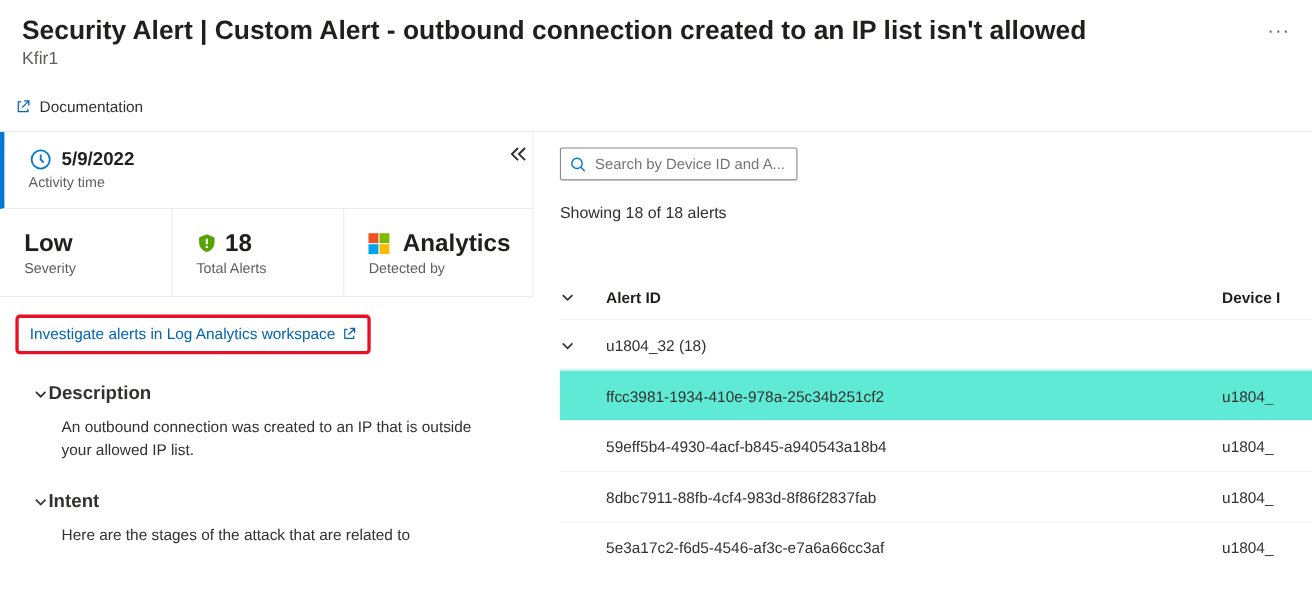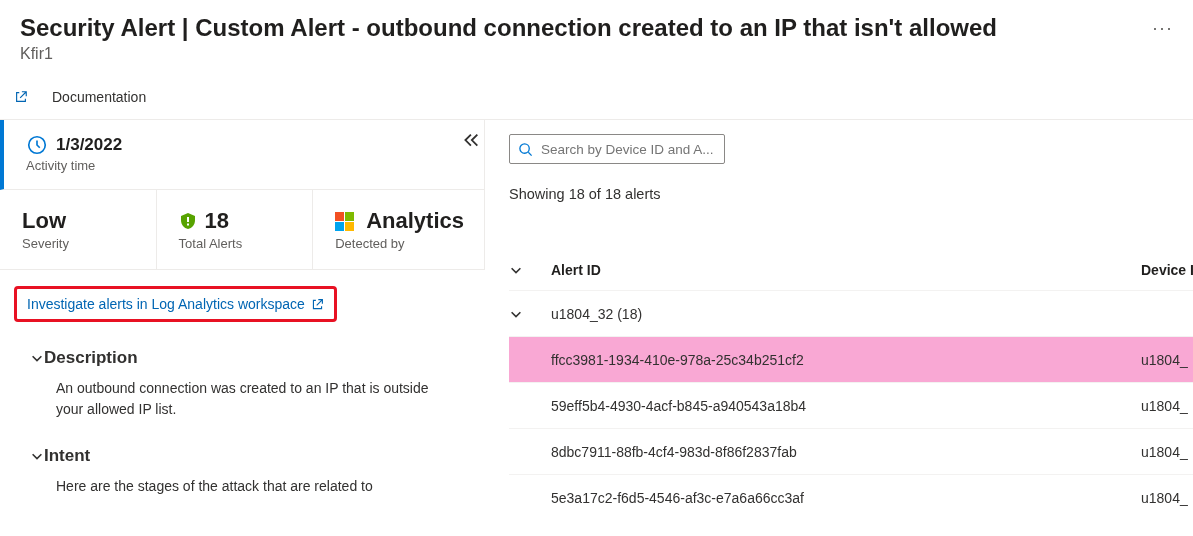--- a/index.html
+++ b/index.html
@@ -31,21 +31,21 @@
       top: 18px;
       right: 20px;
       font-size: 18px;
       color: #605e5c;
       cursor: pointer;
       letter-spacing: 1px;
     }
     .doc-link {
       display: inline-flex;
       align-items: center;
-      gap: 24px;
+      gap: 8px;
       margin: 18px 20px 14px 14px;
       font-size: 14px;
       color: #323130;
       cursor: pointer;
     }
     .doc-link svg { width: 14px; height: 14px; }
     .divider {
       border: none;
       border-top: 1px solid #edebe9;
     }
@@ -188,42 +188,42 @@
     }
     .tbl-head {
       display: flex;
       padding: 4px 0 12px 0;
       font-size: 14px;
       font-weight: 600;
       color: #201f1e;
     }
     .col-exp { width: 32px; display: flex; align-items: center; }
     .col-alert { flex: 1; padding-left: 10px; }
-    .col-dev { width: 52px; text-align: left; white-space: nowrap; overflow: hidden;}
+    .col-dev { width: 82px; text-align: left; white-space: nowrap; overflow: hidden;}
     .tbl-row {
       display: flex;
       align-items: center;
       height: 46px;
       font-size: 14px;
       border-top: 1px solid #f3f2f1;
     }
     .group-row .col-alert { font-weight: 400; }
     .data-row { padding-left: 0; }
     .data-row .col-exp { width: 32px; }
     .data-row .col-alert { padding-left: 10px; }
-    .row-selected { background: #f9a8d4; }
+    .row-selected { background: #5eead4; }
     .truncate { white-space: nowrap; overflow: hidden; text-overflow: clip; }
   </style>
 </head>
 <body>
 
 
 
 <div class="header">
-  <div class="title">Security Alert | Custom Alert - outbound connection created to an IP that isn't allowed</div>
+  <div class="title">Security Alert | Custom Alert - outbound connection created to an IP list isn't allowed</div>
   <div class="subtitle">Kfir1</div>
   <div class="more-btn">···</div>
 </div>
 
 <div class="doc-link">
   <svg viewBox="0 0 16 16" fill="none" stroke="#0065b3" stroke-width="1.3">
     <path d="M6 3H3v10h10v-3M9 2h5v5M14 2L7 9"></path>
   </svg>
   <span>Documentation</span>
 </div>
@@ -235,21 +235,21 @@
     <path d="M13 5l-6 6 6 6M20 5l-6 6 6 6"></path>
   </svg>
 
   <div class="left-pane">
     <div class="card-full">
       <div class="card-top">
         <svg class="clock-icon" viewBox="0 0 24 24" fill="none" stroke="#0078d4" stroke-width="1.8">
           <circle cx="12" cy="12" r="9"></circle>
             <path d="M12 7v5l3 3"></path>
         </svg>
-        <span class="card-val">1/3/2022</span>
+        <span class="card-val">5/9/2022</span>
       </div>
       <div class="card-label">Activity time</div>
     </div>
 
     <div class="cards-row">
       <div class="card">
         <div class="card-val">Low</div>
         <div class="card-label">Severity</div>
       </div>
       <div class="card">

